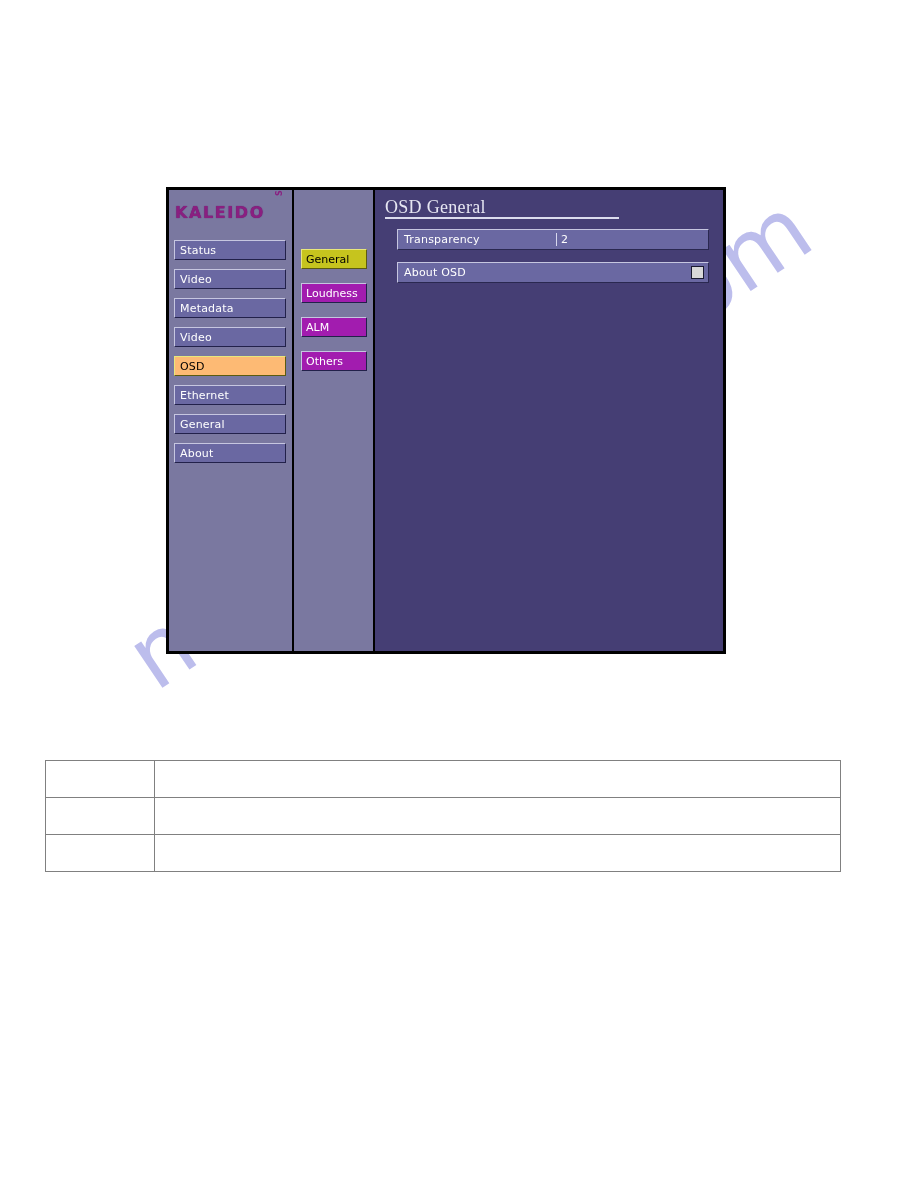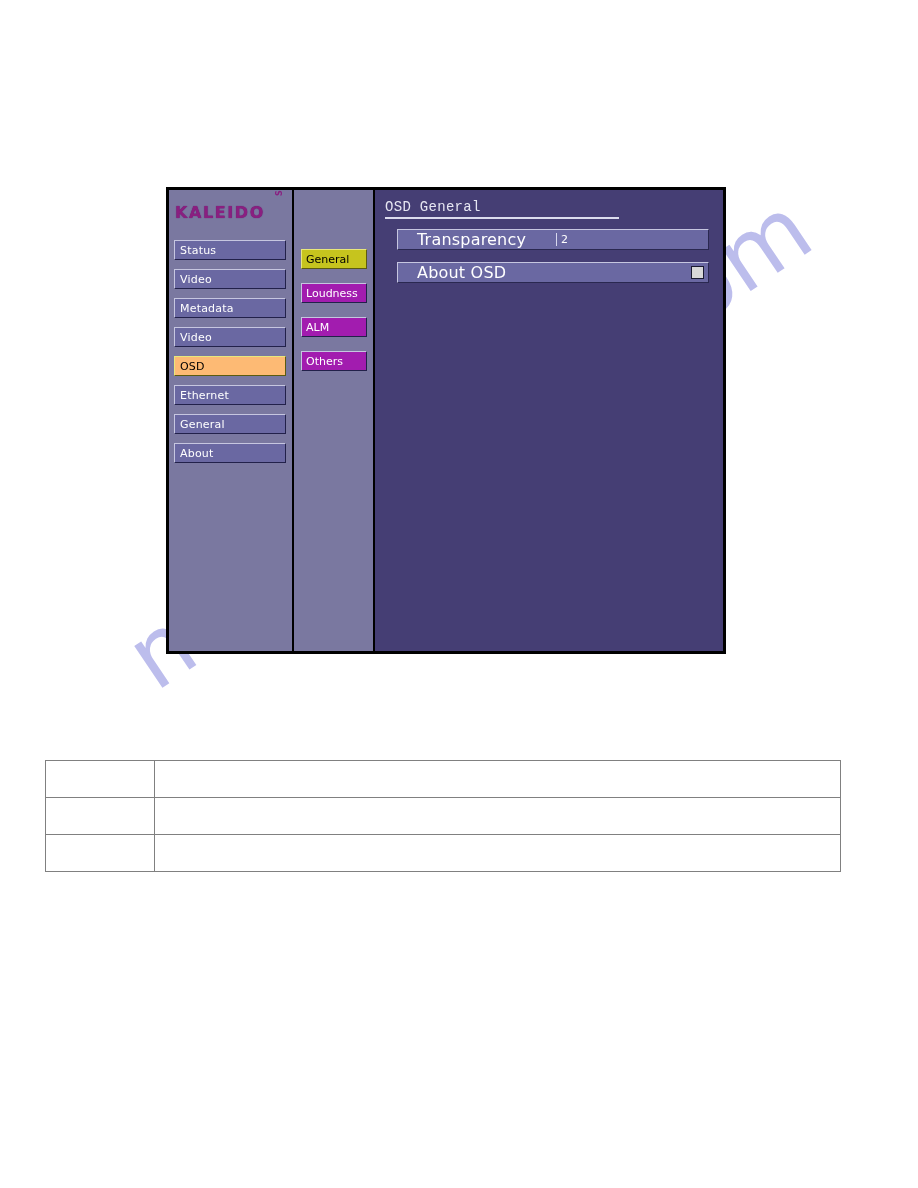--- a/index.html
+++ b/index.html
@@ -164,22 +164,22 @@
   
   .main-col {
     flex: 1 1 auto;
     background: #453e74;
     position: relative;
     padding: 8px 12px 0 8px;
     box-sizing: border-box;
   }
   .panel-title {
     color: #e6e6f2;
-    font-family: Liberation Mono, monospace;
-    font-size: 14px;
+    font-family: Liberation Serif, serif;
+    font-size: 18px;
     letter-spacing: 0.3px;
     padding-left: 2px;
     line-height: 18px;
   }
   .title-rule {
     height: 2px;
     background: #dcdcee;
     width: 234px;
     margin: 1px 0 10px 2px;
   }
@@ -194,22 +194,22 @@
     border-bottom: 1px solid #2a2850;
     margin: 0 0 12px 14px;
     width: 312px;
     display: flex;
     align-items: center;
     position: relative;
   }
   .field-label {
     color: #ffffff;
     font-family: "DejaVu Sans", sans-serif;
-    font-size: 16px;
-    padding-left: 19px;
+    font-size: 11px;
+    padding-left: 6px;
     letter-spacing: 0.2px;
   }
   .field-sep {
     position: absolute;
     left: 158px;
     top: 3px;
     bottom: 3px;
     width: 1px;
     background: #d8d8ee;
   }

